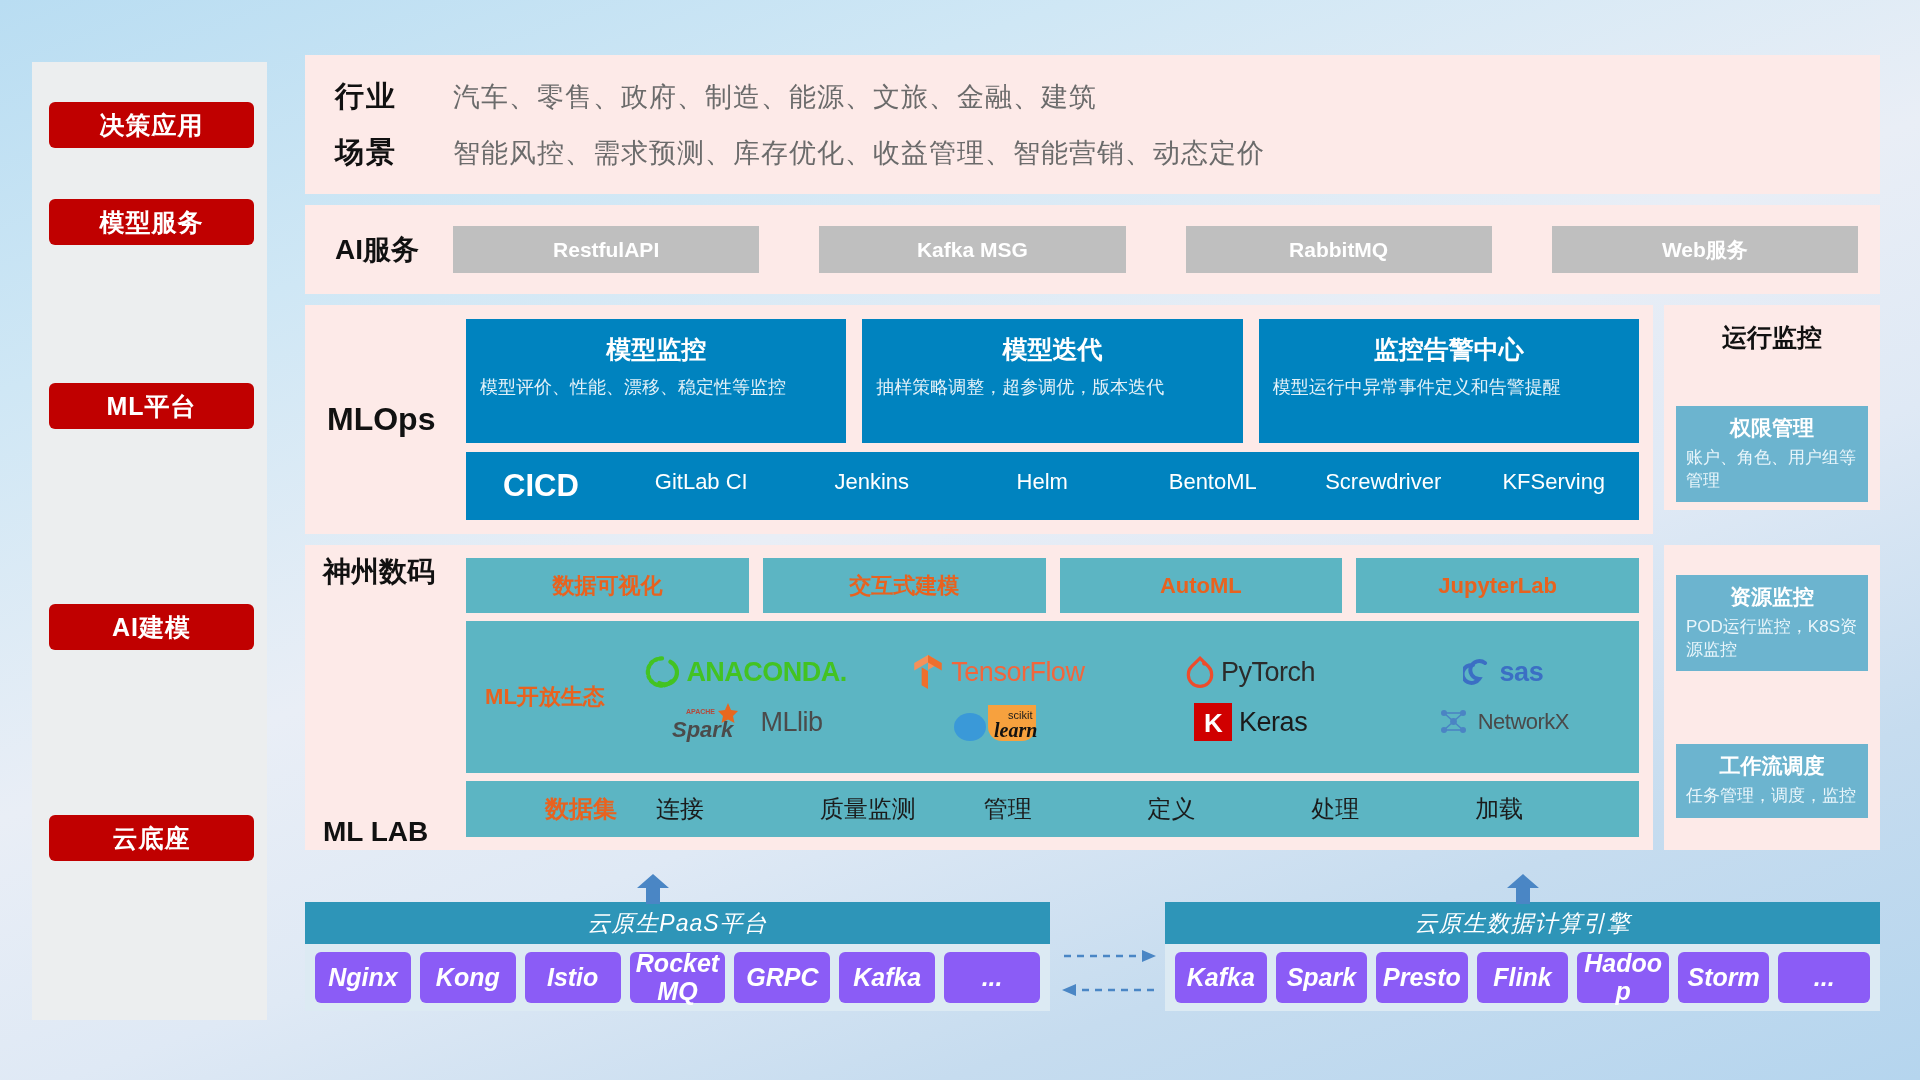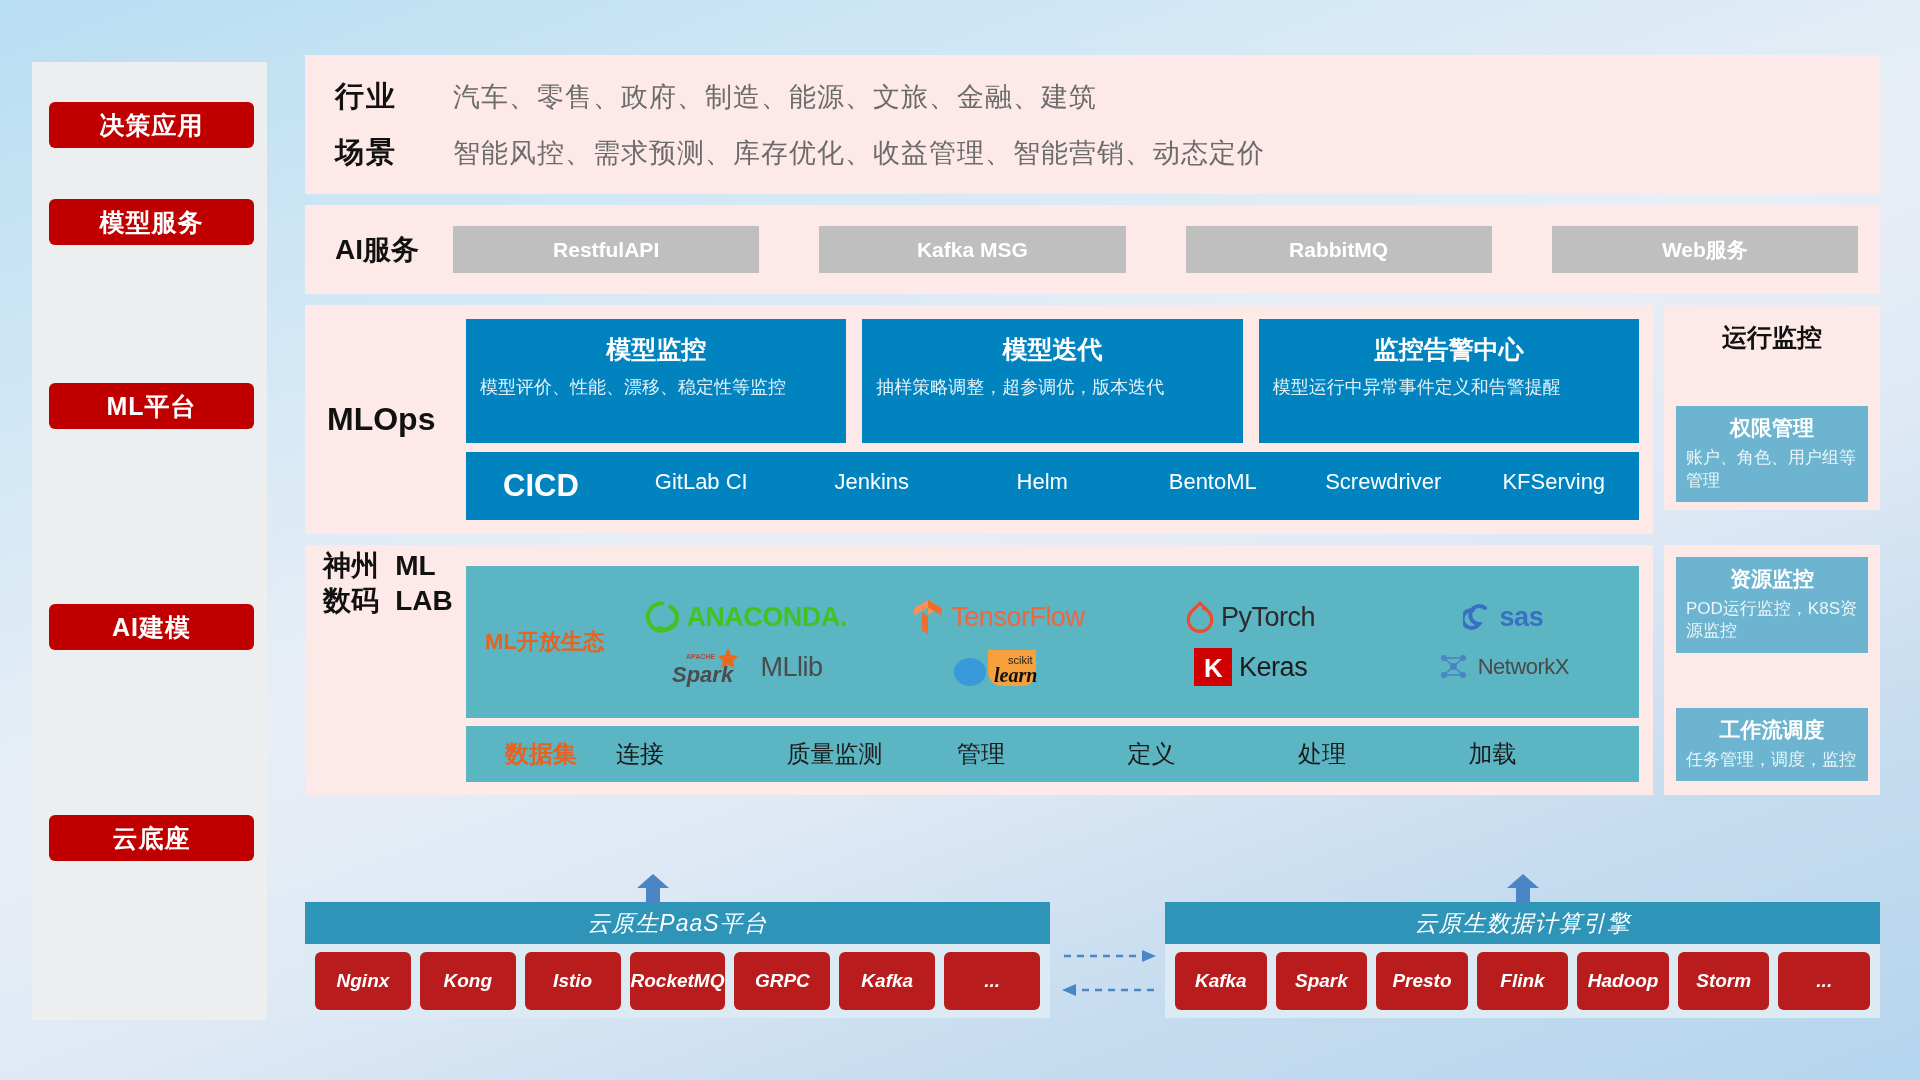--- a/index.html
+++ b/index.html
@@ -96,22 +96,22 @@
     background: #6cb4cf; color: #fff; padding: 8px 10px 10px; margin-bottom: 15px;
   }
   .monitor-card:last-child { margin-bottom: 0; }
   .monitor-card-title { font-size: 21px; font-weight: bold; text-align: center; margin-bottom: 5px; }
   .monitor-card-desc { font-size: 17px; line-height: 1.33; color: #eaf6fb; }
 
   
   #row-lab { display: flex; gap: 11px; margin-top: 11px; }
   #band-lab { width: 1348px; background: #fdeae8; padding: 13px 14px 13px 0; position: relative; }
   .lab-key {
-    position: absolute; left: 18px; top: 4px; bottom: 0; width: 140px;
-    display: flex; flex-direction: row; align-items: flex-start; justify-content: space-between;
+    position: absolute; left: 18px; top: 10px; bottom: 0; width: 140px;
+    display: flex; flex-direction: column; align-items: flex-start; justify-content: space-between;
     font-size: 28px; font-weight: bold; color: #111; line-height: 1.24;
   }
   .lab-body { margin-left: 161px; }
   .lab-tools { display: flex; gap: 14px; }
   .lab-tool {
     flex: 1; height: 55px; background: #5cb5c3;
     display: flex; align-items: center; justify-content: center;
     color: #e8621f; font-size: 22px; font-weight: bold;
   }
   .eco {
@@ -121,41 +121,41 @@
   .eco-label {
     width: 150px; flex: 0 0 150px; text-align: center;
     color: #e8621f; font-size: 22px; font-weight: bold;
   }
   .eco-grid { flex: 1; display: grid; grid-template-columns: repeat(4,1fr); grid-template-rows: 1fr 1fr; align-items: center; justify-items: center; }
   .logo { display: flex; align-items: center; gap: 7px; }
   .logo-text { font-size: 27px; letter-spacing: -.5px; }
 
   .data-bar {
     margin-top: 8px; background: #5cb5c3; height: 56px;
-    display: flex; align-items: center; color: #1b1b1b;
+    display: flex; align-items: center; color: #1b1b1b; padding-left: 40px;
   }
   .data-label { width: 150px; flex: 0 0 150px; text-align: center; color: #e8621f; font-size: 24px; font-weight: bold; }
   .data-item { flex: 1; text-align: left; font-size: 24px; }
 
   
   #bottom { position: absolute; left: 305px; top: 880px; width: 1575px; height: 160px; }
   .cloud-group { position: absolute; top: 22px; font-style: italic; }
   #cloud-left { left: 0; width: 745px; }
   #cloud-right { left: 860px; width: 715px; }
   .cloud-header {
     height: 42px; background: #2e95b8; color: #fff;
     display: flex; align-items: center; justify-content: center;
     font-size: 23px; letter-spacing: 1px;
   }
   .cloud-body {
     background: #dceaf3; padding: 8px 10px; display: flex; gap: 9px;
   }
   .cloud-chip {
-    flex: 1; height: 58px; background: #b91c1c; border-radius: 6px;
-    color: #fff; font-size: 19px; font-weight: bold;
+    flex: 1; height: 51px; background: #8b5cf6; border-radius: 6px;
+    color: #fff; font-size: 25px; font-weight: bold;
     display: flex; align-items: center; justify-content: center;
     text-align: center; line-height: 1.1; overflow-wrap: anywhere;
   }
   .up-arrow { position: absolute; top: -28px; width: 36px; height: 30px; }
   .conn { position: absolute; left: 755px; top: 62px; width: 98px; height: 60px; }
 </style>
 </head>
 <body>
 
 <div id="left-rail">
@@ -230,20 +230,26 @@
     </div>
   </div>
 
   <div id="row-lab">
     <div id="band-lab">
       <div class="lab-key">
         <span>神州数码</span>
         <span>ML LAB</span>
       </div>
       <div class="lab-body">
+        <div class="lab-tools">
+          <div class="lab-tool">数据可视化</div>
+          <div class="lab-tool">交互式建模</div>
+          <div class="lab-tool">AutoML</div>
+          <div class="lab-tool">JupyterLab</div>
+        </div>
 
         <div class="eco">
           <div class="eco-label">ML开放生态</div>
           <div class="eco-grid">
 
             <div class="logo">
               <svg width="34" height="34" viewBox="0 0 40 40">
                 <path d="M20 4a16 16 0 1 0 11 27" fill="none" stroke="#43c322" stroke-width="5" stroke-linecap="round" stroke-dasharray="3 3"></path>
                 <path d="M30 8a14 14 0 1 1-13 25" fill="none" stroke="#43c322" stroke-width="5" stroke-linecap="round"></path>
               </svg>

